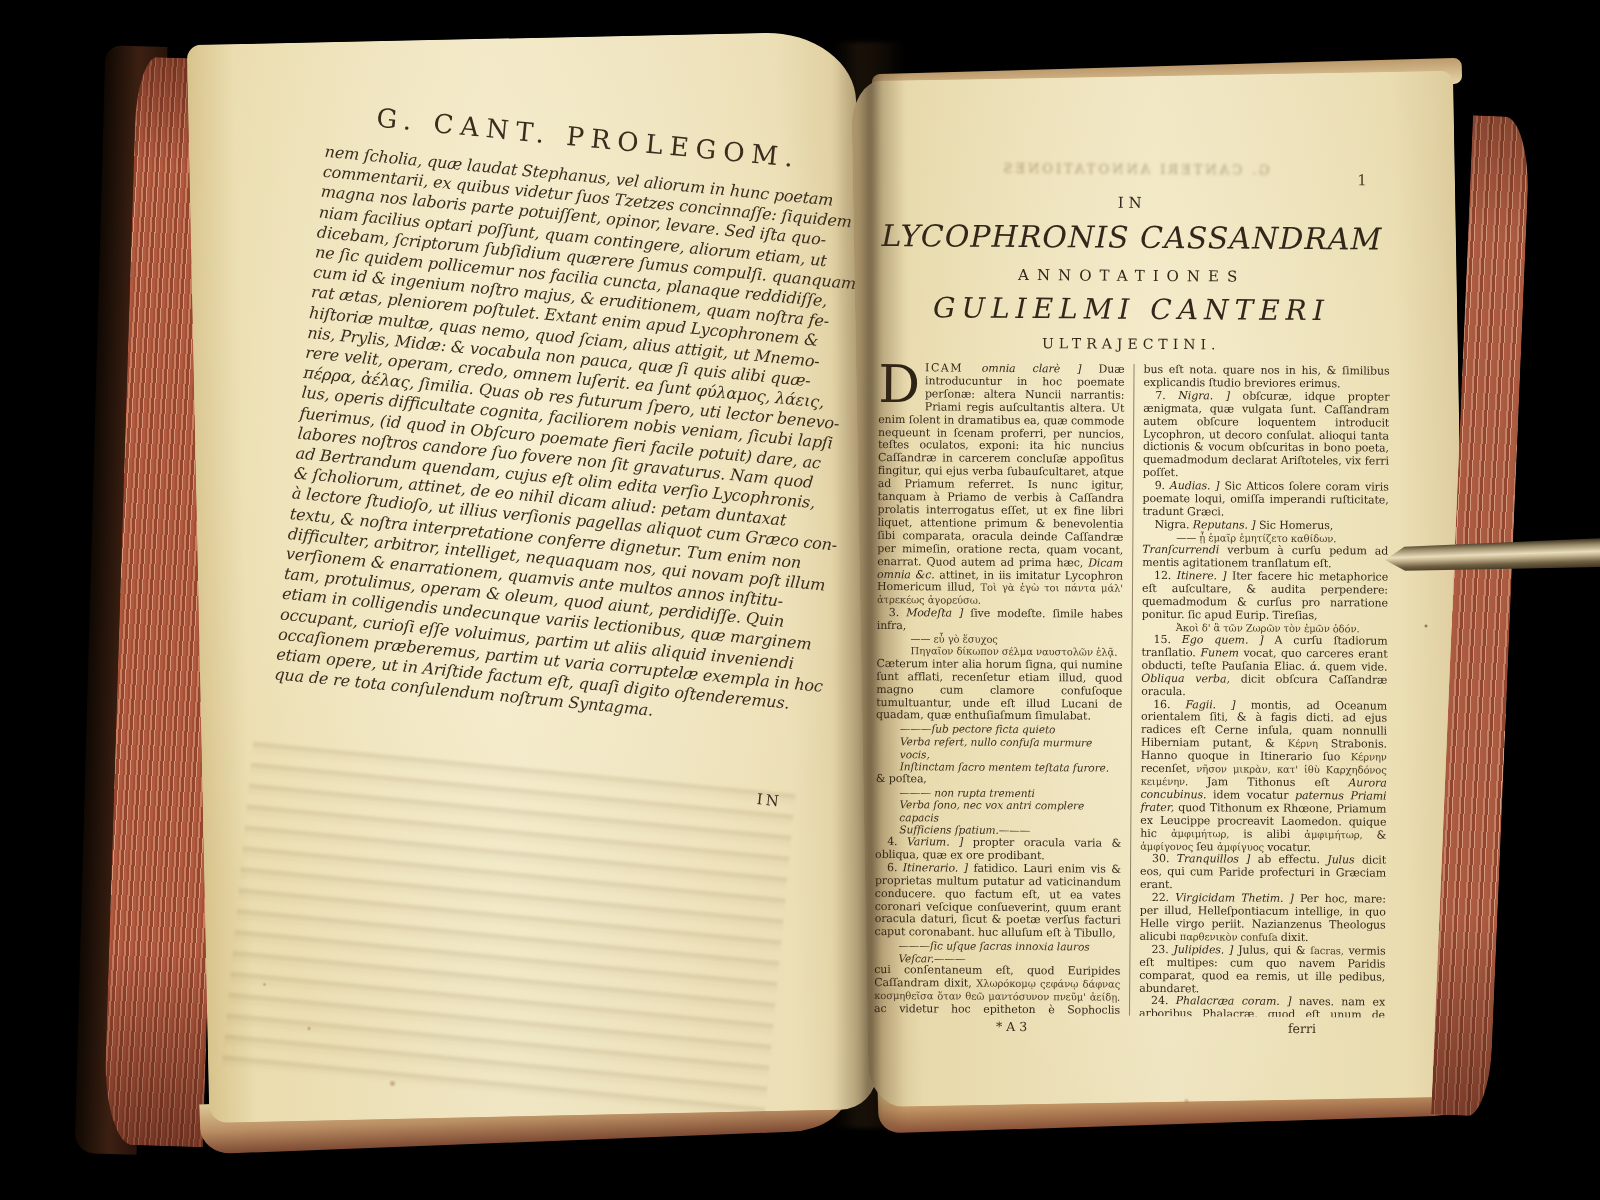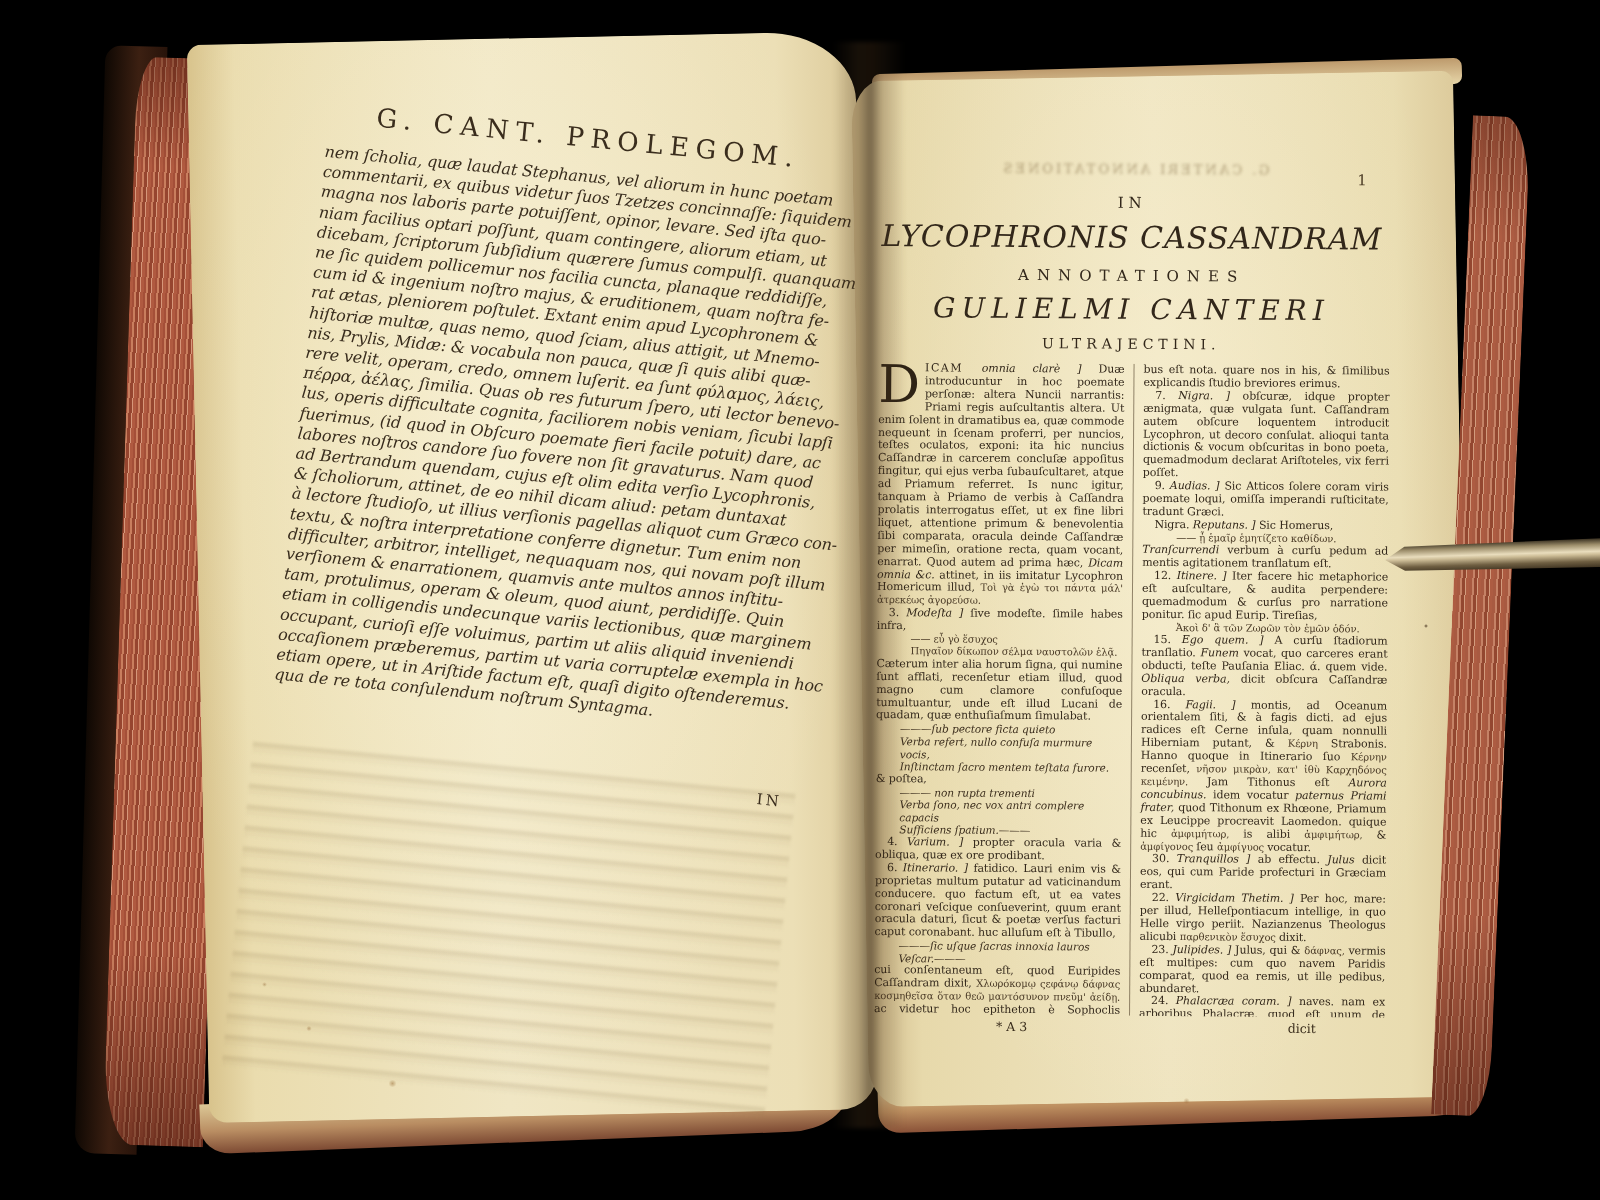--- a/index.html
+++ b/index.html
@@ -188,28 +188,28 @@
           <div class="blk p"><span class="seg-n">7. </span><span class="seg-i">Nigra. ] </span><span class="seg-n">obſcuræ, idque propter ænigmata, quæ vulgata ſunt. Caſſandram autem obſcure loquentem introducit Lycophron, ut decoro conſulat. alioqui tanta dictionis &amp; vocum obſcuritas in bono poeta, quemadmodum declarat Ariſtoteles, vix ferri poſſet.</span></div>
           <div class="blk p"><span class="seg-n">9. </span><span class="seg-i">Audias. ] </span><span class="seg-n">Sic Atticos ſolere coram viris poemate loqui, omiſſa imperandi ruſticitate, tradunt Græci.</span></div>
           <div class="blk p"><span class="seg-n">Nigra. </span><span class="seg-i">Reputans. ] </span><span class="seg-n">Sic Homerus,</span></div>
           <div class="blk greekc"><span class="seg-gk">—— ᾗ ἑμαῖρ ἑμητίζετο καθίδων.</span></div>
           <div class="blk p0"><span class="seg-i">Tranſcurrendi </span><span class="seg-n">verbum à curſu pedum ad mentis agitationem tranſlatum eſt.</span></div>
           <div class="blk p"><span class="seg-n">12. </span><span class="seg-i">Itinere. ] </span><span class="seg-n">Iter facere hic metaphorice eſt auſcultare, &amp; audita perpendere: quemadmodum &amp; curſus pro narratione ponitur. ſic apud Eurip. Tireſias,</span></div>
           <div class="blk greekc"><span class="seg-gk">Ἀκοὶ δ' ἃ τῶν Ζωρῶν τὸν ἐμῶν ὁδόν.</span></div>
           <div class="blk p"><span class="seg-n">15. </span><span class="seg-i">Ego quem. ] </span><span class="seg-n">A curſu ſtadiorum tranſlatio. </span><span class="seg-i">Funem </span><span class="seg-n">vocat, quo carceres erant obducti, teſte Pauſania Eliac. ά. quem vide. </span><span class="seg-i">Obliqua verba, </span><span class="seg-n">dicit obſcura Caſſandræ oracula.</span></div>
           <div class="blk p"><span class="seg-n">16. </span><span class="seg-i">Fagii. ] </span><span class="seg-n">montis, ad Oceanum orientalem ſiti, &amp; à fagis dicti. ad ejus radices eſt Cerne inſula, quam nonnulli Hiberniam putant, &amp; </span><span class="seg-gk">Κέρνη </span><span class="seg-n">Strabonis. Hanno quoque in Itinerario ſuo </span><span class="seg-gk">Κέρνην </span><span class="seg-n">recenſet, </span><span class="seg-gk">νῆσον μικρὰν, κατ' ἰθὺ Καρχηδόνος κειμένην. </span><span class="seg-n">Jam Tithonus eſt </span><span class="seg-i">Aurora concubinus. </span><span class="seg-n">idem vocatur </span><span class="seg-i">paternus Priami frater, </span><span class="seg-n">quod Tithonum ex Rhœone, Priamum ex Leucippe procreavit Laomedon. quique hic </span><span class="seg-gk">ἀμφιμήτωρ, </span><span class="seg-n">is alibi </span><span class="seg-gk">ἀμφιμήτωρ, </span><span class="seg-n">&amp; </span><span class="seg-gk">ἀμφίγονος </span><span class="seg-n">ſeu </span><span class="seg-gk">ἀμφίγυος </span><span class="seg-n">vocatur.</span></div>
           <div class="blk p"><span class="seg-n">30. </span><span class="seg-i">Tranquillos ] </span><span class="seg-n">ab effectu. </span><span class="seg-i">Julus </span><span class="seg-n">dicit eos, qui cum Paride profecturi in Græciam erant.</span></div>
-          <div class="blk p"><span class="seg-n">22. </span><span class="seg-i">Virgicidam Thetim. ] </span><span class="seg-n">Per hoc, mare: per illud, Helleſpontiacum intellige, in quo Helle virgo periit. Nazianzenus Theologus alicubi </span><span class="seg-gk">παρθενικὸν ἕσυχος </span><span class="seg-n">dixit.</span></div>
-          <div class="blk p"><span class="seg-n">23. </span><span class="seg-i">Julipides. ] </span><span class="seg-n">Julus, qui &amp; </span><span class="seg-gk">δάφνας, </span><span class="seg-n">vermis eſt multipes: cum quo navem Paridis comparat, quod ea remis, ut ille pedibus, abundaret.</span></div>
+          <div class="blk p"><span class="seg-n">22. </span><span class="seg-i">Virgicidam Thetim. ] </span><span class="seg-n">Per hoc, mare: per illud, Helleſpontiacum intellige, in quo Helle virgo periit. Nazianzenus Theologus alicubi </span><span class="seg-gk">παρθενικὸν confuſa </span><span class="seg-n">dixit.</span></div>
+          <div class="blk p"><span class="seg-n">23. </span><span class="seg-i">Julipides. ] </span><span class="seg-n">Julus, qui &amp; </span><span class="seg-gk">ſacras, </span><span class="seg-n">vermis eſt multipes: cum quo navem Paridis comparat, quod ea remis, ut ille pedibus, abundaret.</span></div>
           <div class="blk p"><span class="seg-n">24. </span><span class="seg-i">Phalacræa coram. ] </span><span class="seg-n">naves. nam ex arboribus Phalacræ, quod eſt unum de quatuor Idæ promontoriis, fabricatæ erant. Simili venuſtate dixit Horatius,</span></div>
         </div>
     </div>
     <div class="rp-footer">
       <span>* A 3</span>
-      <span>dicit</span>
+      <span>ferri</span>
     </div>
   </div>
 
   <div class="gutter"></div>
   <div class="pointer"></div>
 
   <div class="spot s1"></div>
   <div class="spot s2"></div>
   <div class="spot s3"></div>
   <div class="spot s4"></div>

